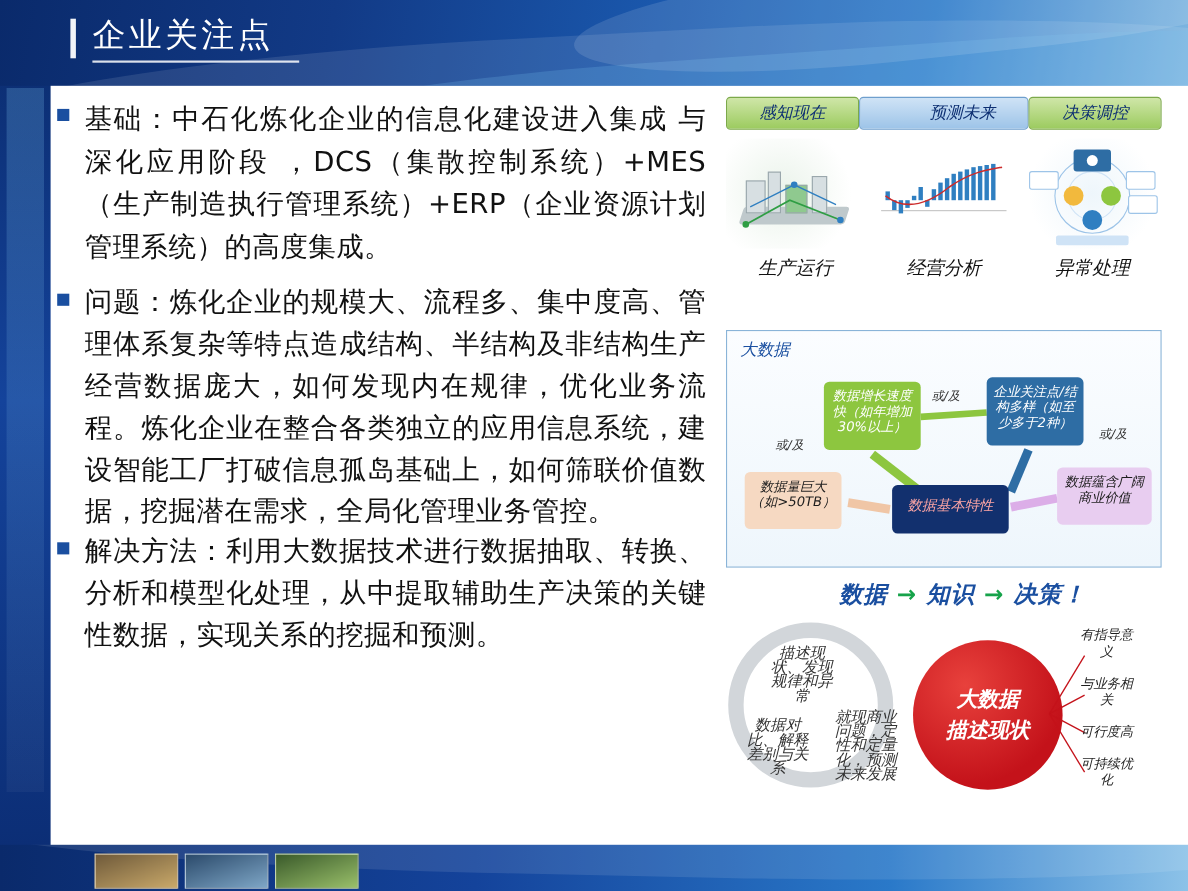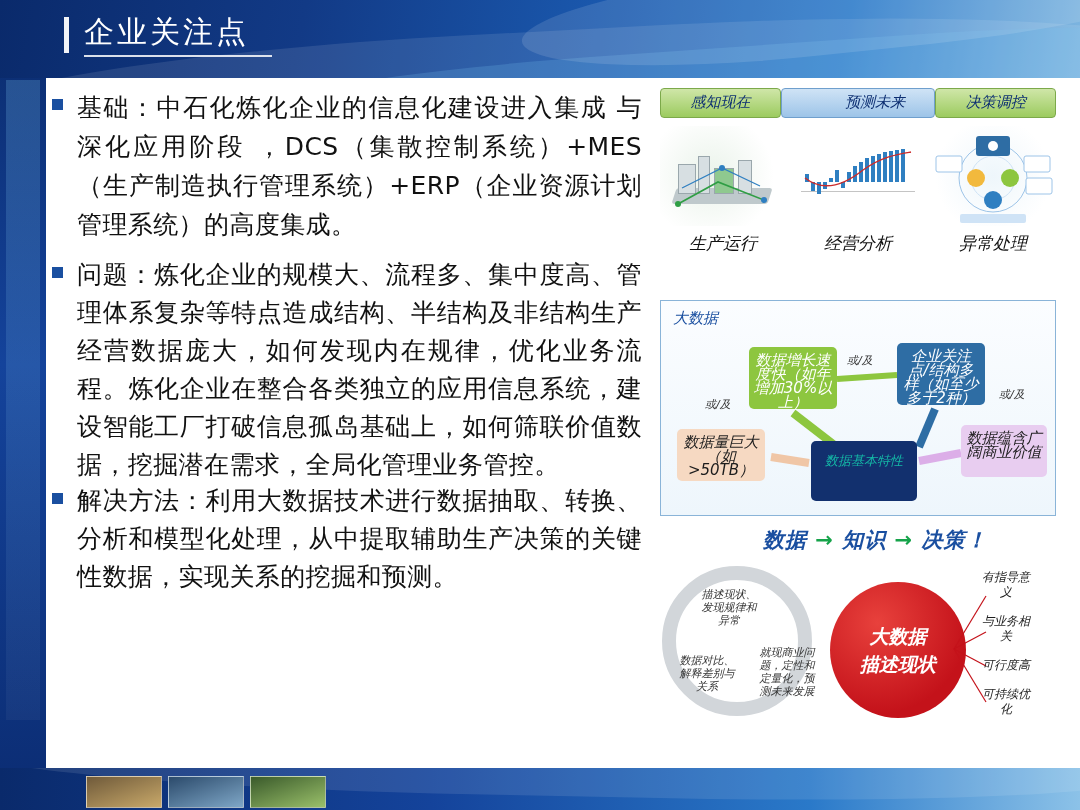--- a/index.html
+++ b/index.html
@@ -234,33 +234,33 @@
     background: linear-gradient(180deg,#fbfdff,#eef6fc);
   }
   .p2-title {
     position: absolute; left: 12px; top: 8px;
     font-size: 15px; color: #1a4fa0;
     font-family: "DejaVu Sans","Liberation Sans",sans-serif;
   }
   .node {
     position: absolute;
     border-radius: 5px;
-    font-size: 15px;
+    font-size: 12px;
     line-height: 14px;
     text-align: center;
     color: #1d1d1d;
     padding: 6px 4px;
     box-sizing: border-box;
     font-family: "DejaVu Sans","Liberation Sans",sans-serif;
   }
   .n-speed { left: 88px; top: 46px; width: 88px; height: 62px; background:#8dc63f; color:#ffffff; }
   .n-source{ left: 236px; top: 42px; width: 88px; height: 62px; background:#2e6da4; color:#ffffff; }
   .n-volume{ left: 16px; top: 128px; width: 88px; height: 52px; background:#f6d9c2; }
   .n-value { left: 300px; top: 124px; width: 86px; height: 52px; background:#e8cdf0; }
-  .n-center{ left: 150px; top: 140px; width: 106px; height: 60px; background:#12306e; color:#14b8a6; font-size:13px; padding-top:13px;}
+  .n-center{ left: 150px; top: 140px; width: 106px; height: 44px; background:#12306e; color:#fca5a5; font-size:13px; padding-top:13px;}
   .conn {
     position: absolute;
     font-size: 11px;
     color: #333;
     font-family: "DejaVu Sans","Liberation Sans",sans-serif;
   }
   .c1 { left: 186px; top: 52px; }
   .c2 { left: 44px; top: 96px; }
   .c3 { left: 338px; top: 86px; }
 
@@ -285,21 +285,21 @@
   .gear {
     position: absolute;
     left: 2px; top: 40px;
     width: 150px; height: 150px;
     border-radius: 50%;
     border: 14px solid #d2d6da;
     box-sizing: border-box;
   }
   .gear-label {
     position: absolute;
-    font-size: 11px;
+    font-size: 14px;
     line-height: 13px;
     color: #333;
     width: 62px;
     text-align: center;
     font-family: "DejaVu Sans","Liberation Sans",sans-serif;
   }
   .gl1 { left: 38px; top: 62px; }
   .gl2 { left: 16px; top: 128px; }
   .gl3 { left: 96px; top: 120px; }
   .circle-red {

